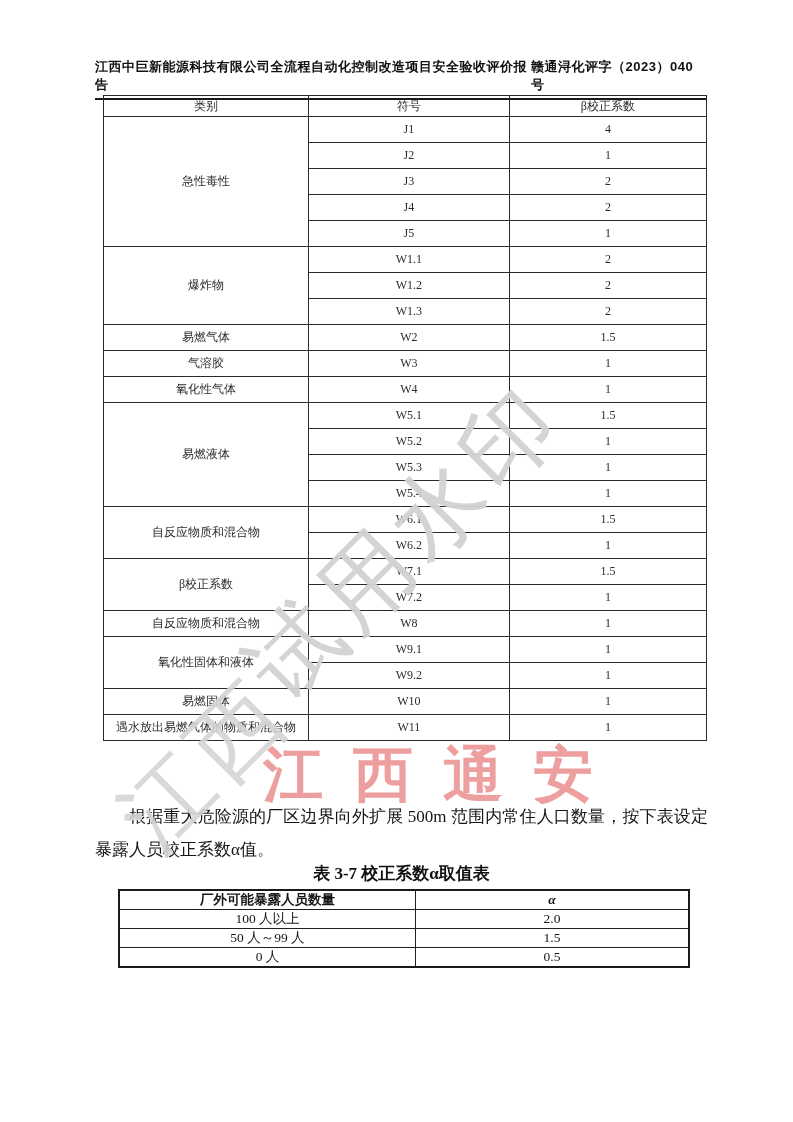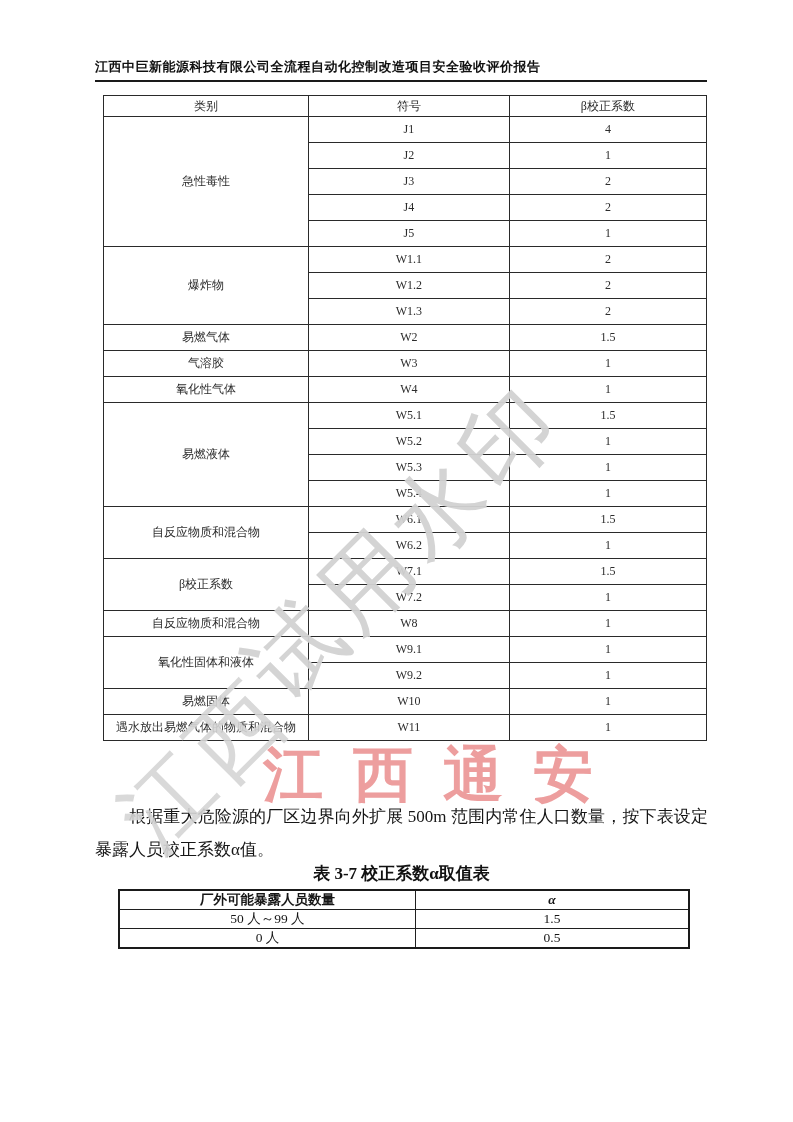--- a/index.html
+++ b/index.html
@@ -68,20 +68,21 @@
     letter-spacing:30px; color:#ea8e8e; z-index:4; opacity:0.85;
   }
 </style>
 </head>
 <body>
 
 <div class="page">
 
   <div class="doc-header">
     <span>江西中巨新能源科技有限公司全流程自动化控制改造项目安全验收评价报告</span>
+    <span>赣通浔化评字（2023）040 号</span>
   </div>
 
   <table class="beta-table">
     <colgroup>
       <col style="width:34%">
         <col style="width:33.3%">
         <col style="width:32.7%">
     </colgroup>
     <thead>
       <tr>
@@ -212,20 +213,24 @@
         <col style="width:48%">
     </colgroup>
     <thead>
       <tr>
         <th>厂外可能暴露人员数量</th>
         <th class="alpha-sym">α</th>
       </tr>
     </thead>
     <tbody id="alpha-tbody">
         <tr>
+          <td>100 人以上</td>
+          <td>2.0</td>
+        </tr>
+        <tr>
           <td>50 人～99 人</td>
           <td>1.5</td>
         </tr>
         <tr>
           <td>0 人</td>
           <td>0.5</td>
         </tr>
       </tbody>
   </table>
 

